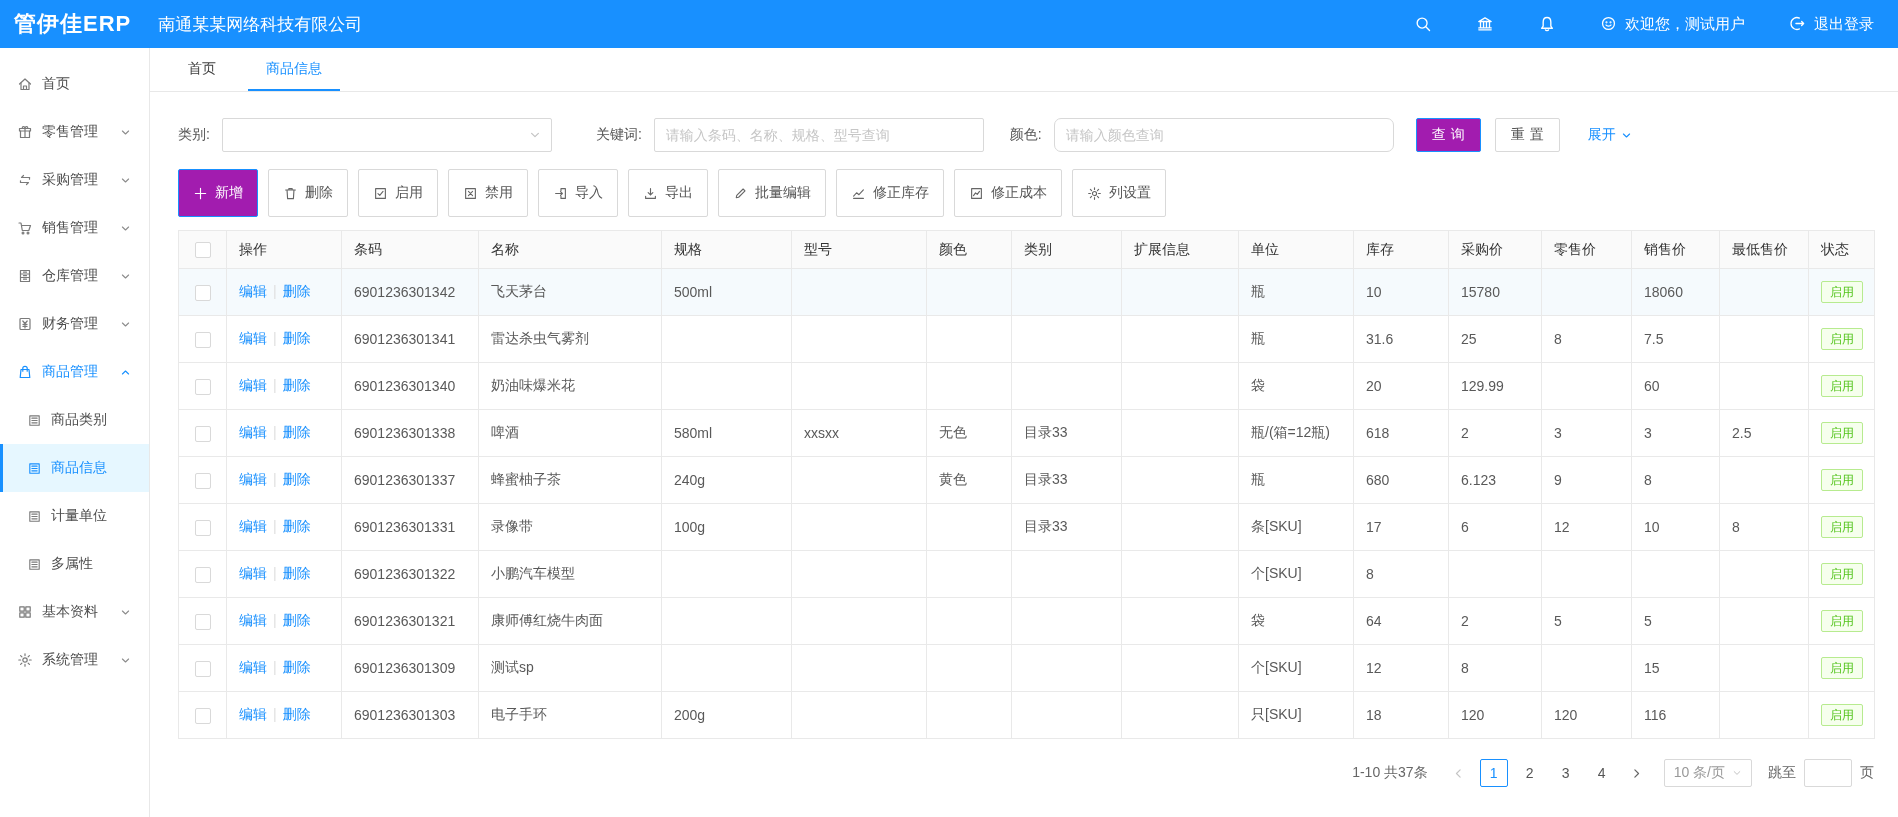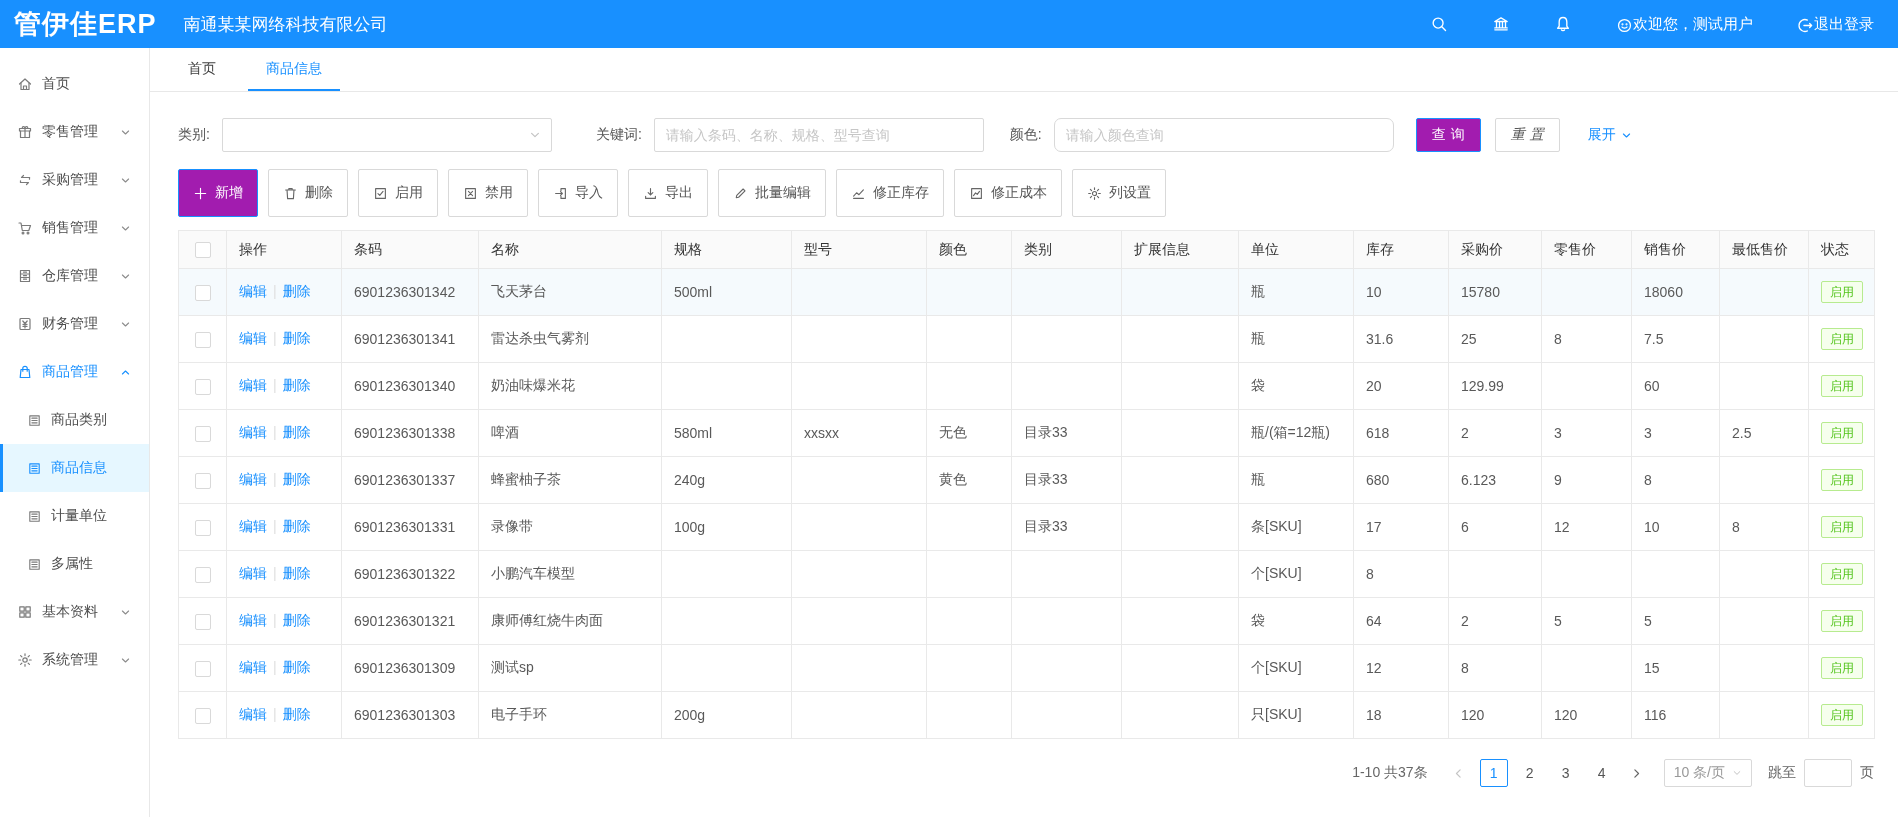--- a/index.html
+++ b/index.html
@@ -6,25 +6,25 @@
   html,body { width:1898px; height:817px; }
   body {
     font-family:"Liberation Sans","DejaVu Sans",sans-serif;
     font-size:14px; color:#595959; background:#fff; overflow:hidden;
   }
   .app { width:1898px; height:817px; display:flex; flex-direction:column; }
 
   
   .topbar { height:48px; background:#1890ff; color:#fff; display:flex; align-items:center;
             padding:0 24px 0 14px; flex:none; }
-  .logo { font-size:27px; font-weight:bold; letter-spacing:1px; white-space:nowrap; }
+  .logo { font-size:22px; font-weight:bold; letter-spacing:1px; white-space:nowrap; }
   .company { font-size:17px; margin-left:27px; white-space:nowrap; }
   .topbar-right { margin-left:auto; display:flex; align-items:center; gap:44px; font-size:15px; }
   .tb-icon { display:flex; align-items:center; cursor:pointer; }
-  .tb-user { display:flex; align-items:flex-end; gap:0; cursor:pointer; white-space:nowrap; }
+  .tb-user { display:flex; align-items:flex-start; gap:8px; cursor:pointer; white-space:nowrap; }
   .icon { display:inline-flex; align-items:center; }
   .icon svg { display:block; }
 
   
   .main { flex:1; display:flex; min-height:0; }
   .sidebar { width:150px; flex:none; border-right:1px solid #e8e8e8; padding-top:12px; background:#fff; }
   .side-item { height:48px; display:flex; align-items:center; gap:9px; color:#4d4d4d;
                cursor:pointer; padding:0 18px 0 14px; border-left:3px solid transparent; }
   .side-item .icon { color:#7a7a7a; }
   .side-item.sub { padding-left:24px; }
@@ -46,21 +46,21 @@
 
   
   .filter-row { margin-top:26px; display:flex; align-items:center; }
   .f-label { color:#555; margin-right:12px; white-space:nowrap; }
   .select { width:330px; height:34px; border:1px solid #d9d9d9; border-radius:2px;
             position:relative; background:#fff; cursor:pointer; }
   .select .chev { position:absolute; right:10px; top:10px; color:#c3c3c3; }
   .f-input { height:34px; border:1px solid #d9d9d9; border-radius:2px; padding:0 11px;
              font-size:14px; color:#555; font-family:inherit; outline:none; }
   .f-input::placeholder { color:#c6c6c6; }
-  .ml44 { margin-left:44px; } .ml26 { margin-left:26px; } .ml22 { margin-left:22px; } .ml14 { margin-left:14px;font-style:italic; }
+  .ml44 { margin-left:44px; } .ml26 { margin-left:26px; } .ml22 { margin-left:22px; } .ml14 { margin-left:14px; }
 
   .btn { height:34px; padding:0 15px; border:1px solid #d9d9d9; background:#fff; border-radius:2px;
          font-size:14px; color:#555; cursor:pointer; display:inline-flex; align-items:center;
          gap:7px; font-family:inherit; white-space:nowrap; }
   .btn .icon { color:#666; }
   .btn.primary { background:#a21caf; border-color:#1890ff; color:#fff; }
   .btn.primary .icon { color:#fff; }
   .btn.spaced span { letter-spacing:5px; margin-right:-5px; }
   .expand { color:#1890ff; margin-left:28px; display:inline-flex; align-items:center; gap:5px; cursor:pointer; }
 

